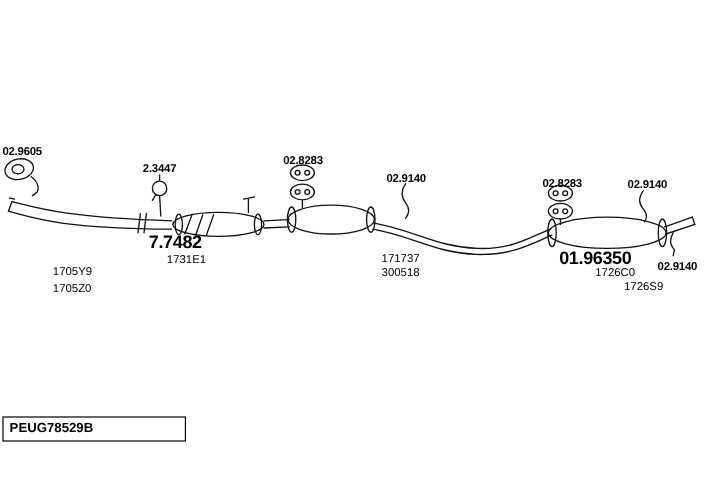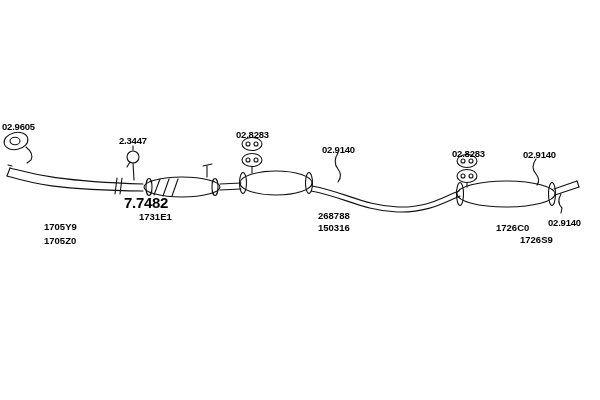--- a/index.html
+++ b/index.html
@@ -4,21 +4,21 @@
 <style>
   html,body{margin:0;padding:0;background:#fff;}
   .stage{
     position:relative;width:600px;height:400px;background:#fff;
     font-family:"Liberation Sans",sans-serif;color:#000;overflow:hidden;
   }
   svg.diagram{position:absolute;left:0;top:0;}
   .lbl{position:absolute;white-space:nowrap;color:#000;}
   .lbl-small{font-size:9.5px;font-weight:700;letter-spacing:-0.2px;}
   .lbl-part{font-size:15px;font-weight:700;letter-spacing:-0.3px;}
-  .lbl-sub{font-size:9.5px;font-weight:700;}
+  .lbl-sub{font-size:9.5px;font-weight:400;}
   .plate{
     position:absolute;left:2px;top:347px;width:146px;height:19px;
     border:1px solid #000;font-size:11px;font-weight:700;line-height:19px;
     padding-left:5px;
   }
 </style>
 </head>
 <body>
 
 <div class="stage">
@@ -130,20 +130,22 @@
   <div class="lbl lbl-small" style="left:452px;top:148px">02.8283</div>
   <div class="lbl lbl-small" style="left:523px;top:149px">02.9140</div>
   <div class="lbl lbl-small" style="left:548px;top:217px">02.9140</div>
 
   <div class="lbl lbl-sub" style="left:44px;top:221px">1705Y9</div>
   <div class="lbl lbl-sub" style="left:44px;top:235px">1705Z0</div>
 
   <div class="lbl lbl-part" style="left:124px;top:194px">7.7482</div>
   <div class="lbl lbl-sub" style="left:139px;top:211px">1731E1</div>
 
-  <div class="lbl lbl-sub" style="left:318px;top:210px">268788</div>
-  <div class="lbl lbl-sub" style="left:318px;top:222px">150316</div>
+  <div class="lbl lbl-sub" style="left:318px;top:210px">171737</div>
+  <div class="lbl lbl-sub" style="left:318px;top:222px">300518</div>
 
+  <div class="lbl lbl-part" style="left:466px;top:207px">01.96350</div>
   <div class="lbl lbl-sub" style="left:496px;top:222px">1726C0</div>
   <div class="lbl lbl-sub" style="left:520px;top:234px">1726S9</div>
 
+  <div class="plate">PEUG78529B</div>
 
 </div>
 
 </body></html>

